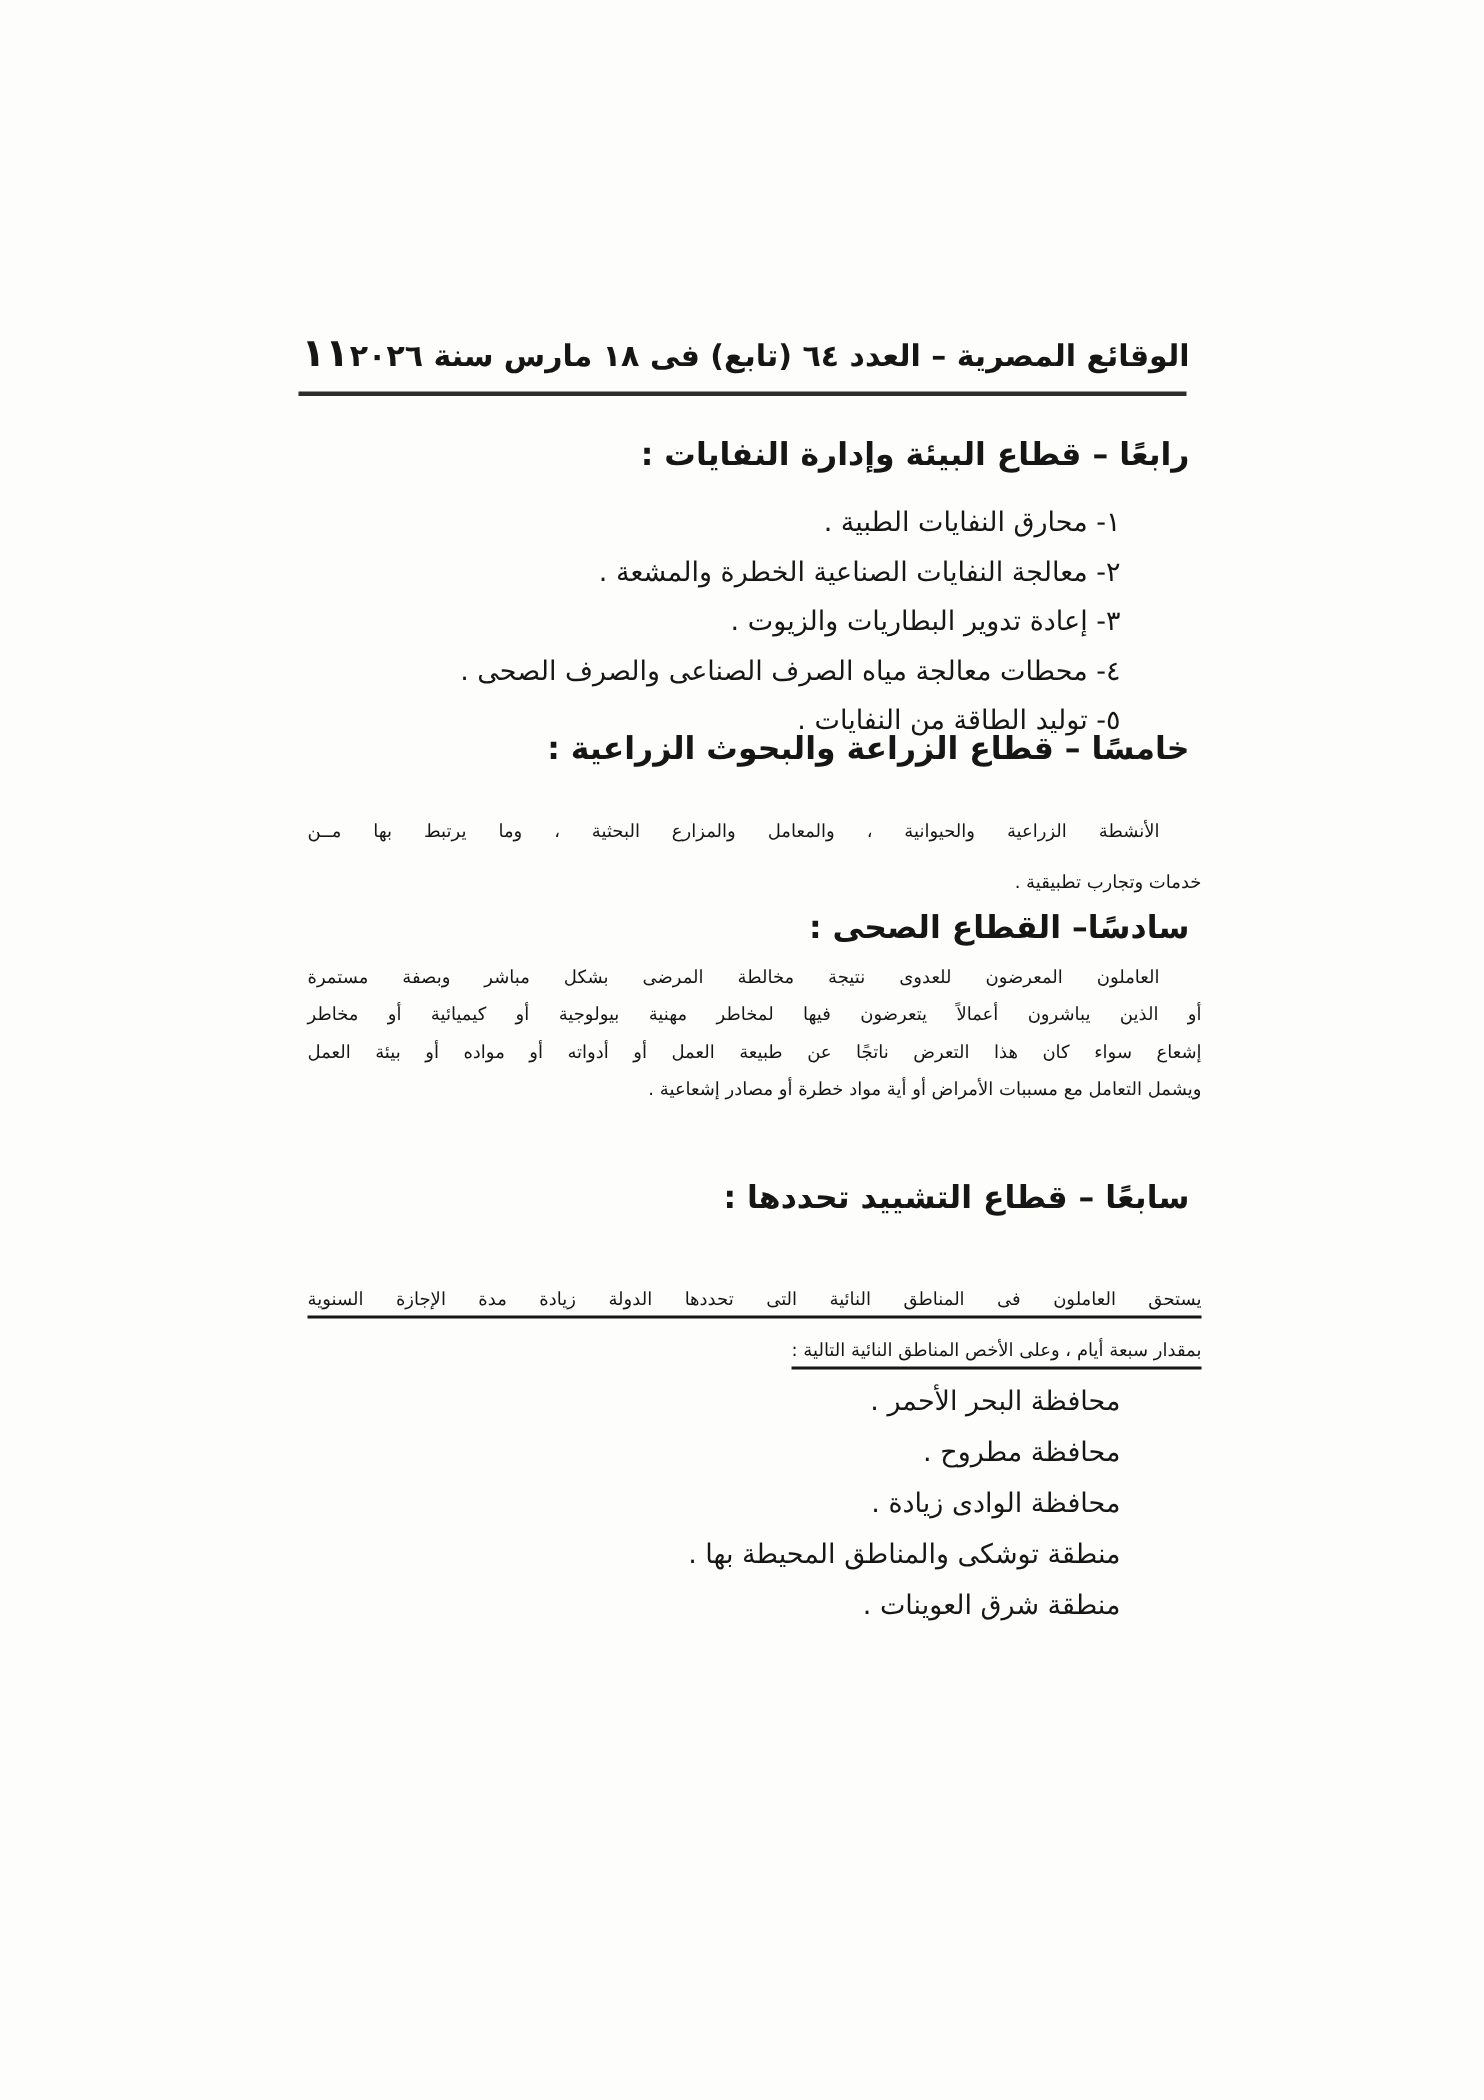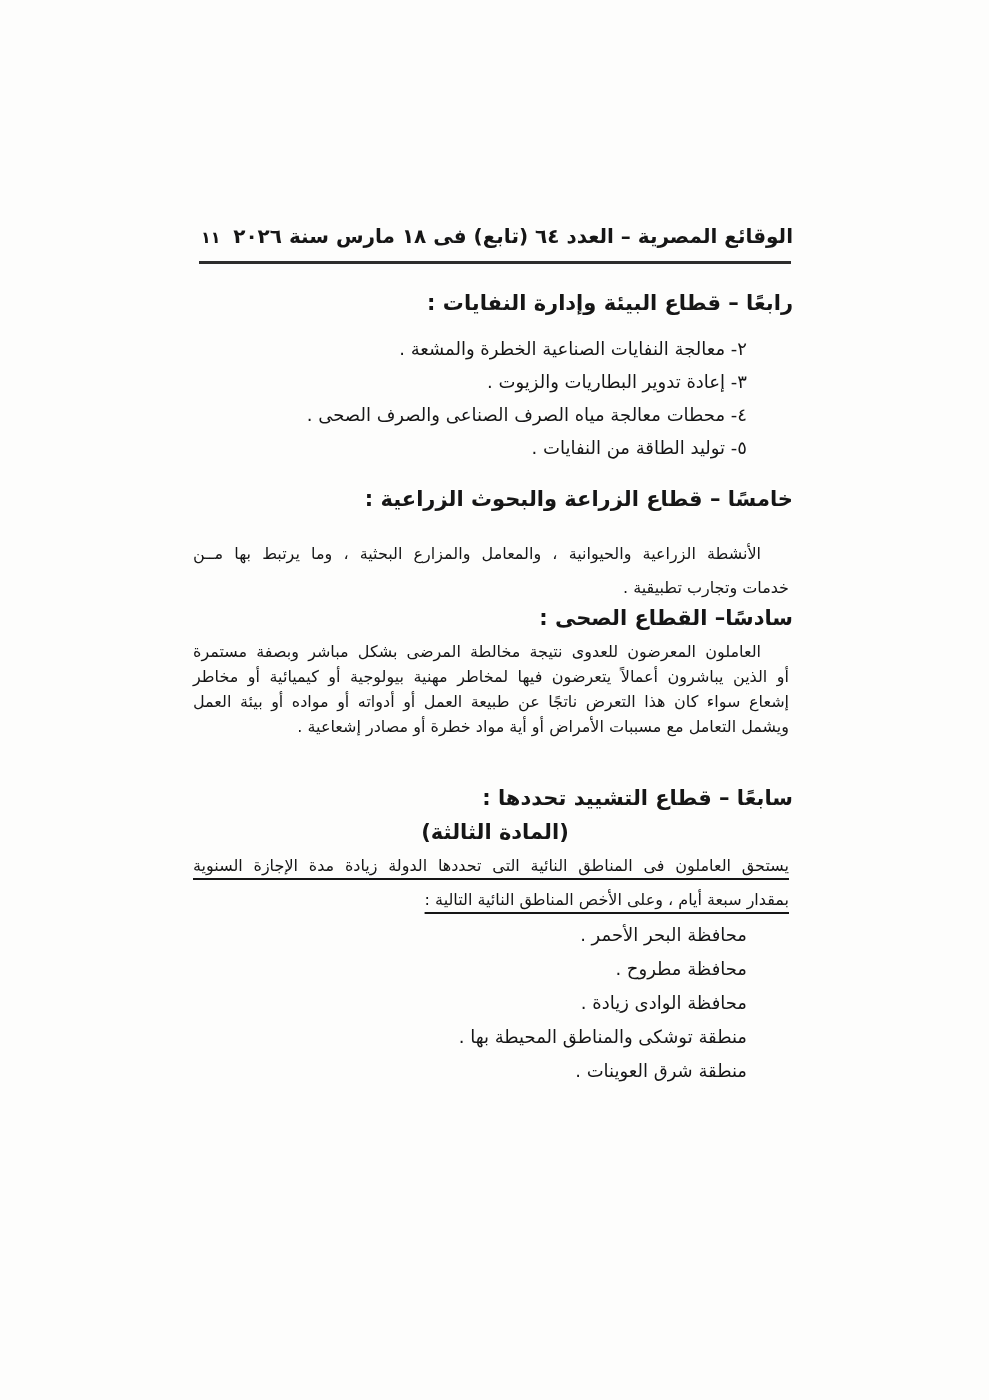--- a/index.html
+++ b/index.html
@@ -25,21 +25,21 @@
     width: 596px;
     display: flex;
     justify-content: space-between;
     align-items: baseline;
     font-size: 20px;
     font-weight: bold;
     line-height: 30px;
     white-space: nowrap;
   }
   .gazette-header .page-num {
-    font-size: 16px;
+    font-size: 26px;
     padding-left: 4px;
   }
   .header-rule {
     position: absolute;
     top: 261px;
     right: 198px;
     width: 592px;
     height: 3px;
     background: #2d2d2d;
   }
@@ -81,23 +81,23 @@
     line-height: 33px;
     text-align: right;
     padding-left: 0;
     padding-right: 46px;
     white-space: nowrap;
   }
   .list-regions .li { line-height: 34px; }
   
   .para {
     position: absolute;
-    right: 200px;
+    right: 188px;
     width: 596px;
-    font-size: 16px;
+    font-size: 12px;
   }
   .para-fifth   { top: 537px; }
   .para-sixth   { top: 639px; }
   .para-article { top: 849px; }
   .para .line {
     line-height: 34px;
     text-align: justify;
     text-align-last: justify;
   }
   .para-sixth .line { line-height: 25px; }
@@ -118,20 +118,21 @@
 <div class="page">
 
   <div class="gazette-header">
     <span>الوقائع المصرية – العدد ٦٤ (تابع) فى ١٨ مارس سنة ٢٠٢٦</span>
     <span class="page-num">١١</span>
   </div>
   <div class="header-rule"></div>
 
   <div class="sec-heading h-fourth">رابعًا – قطاع البيئة وإدارة النفايات :</div>
   <div class="doc-list list-fourth">
+    <div class="li">١- محارق النفايات الطبية .</div>
     <div class="li">٢- معالجة النفايات الصناعية الخطرة والمشعة .</div>
     <div class="li">٣- إعادة تدوير البطاريات والزيوت .</div>
     <div class="li">٤- محطات معالجة مياه الصرف الصناعى والصرف الصحى .</div>
     <div class="li">٥- توليد الطاقة من النفايات .</div>
   </div>
 
   <div class="sec-heading h-fifth">خامسًا – قطاع الزراعة والبحوث الزراعية :</div>
   <div class="para para-fifth">
     <div class="line indent">الأنشطة الزراعية والحيوانية ، والمعامل والمزارع البحثية ، وما يرتبط بها مــن</div>
     <div class="line last">خدمات وتجارب تطبيقية .</div>
@@ -140,21 +141,20 @@
   <div class="sec-heading h-sixth">سادسًا– القطاع الصحى :</div>
   <div class="para para-sixth">
     <div class="line indent">العاملون المعرضون للعدوى نتيجة مخالطة المرضى بشكل مباشر وبصفة مستمرة</div>
     <div class="line">أو الذين يباشرون أعمالاً يتعرضون فيها لمخاطر مهنية بيولوجية أو كيميائية أو مخاطر</div>
     <div class="line">إشعاع سواء كان هذا التعرض ناتجًا عن طبيعة العمل أو أدواته أو مواده أو بيئة العمل</div>
     <div class="line last">ويشمل التعامل مع مسببات الأمراض أو أية مواد خطرة أو مصادر إشعاعية .</div>
   </div>
 
   <div class="sec-heading h-seventh">سابعًا – قطاع التشييد تحددها :</div>
 
-  <div class="article-heading">(المادة الثالثة)</div>
   <div class="para para-article">
     <div class="line">يستحق العاملون فى المناطق النائية التى تحددها الدولة زيادة مدة الإجازة السنوية</div>
     <div class="line last">بمقدار سبعة أيام ، وعلى الأخص المناطق النائية التالية :</div>
   </div>
 
   <div class="doc-list list-regions">
     <div class="li">محافظة البحر الأحمر .</div>
     <div class="li">محافظة مطروح .</div>
     <div class="li">محافظة الوادى زيادة .</div>
     <div class="li">منطقة توشكى والمناطق المحيطة بها .</div>

